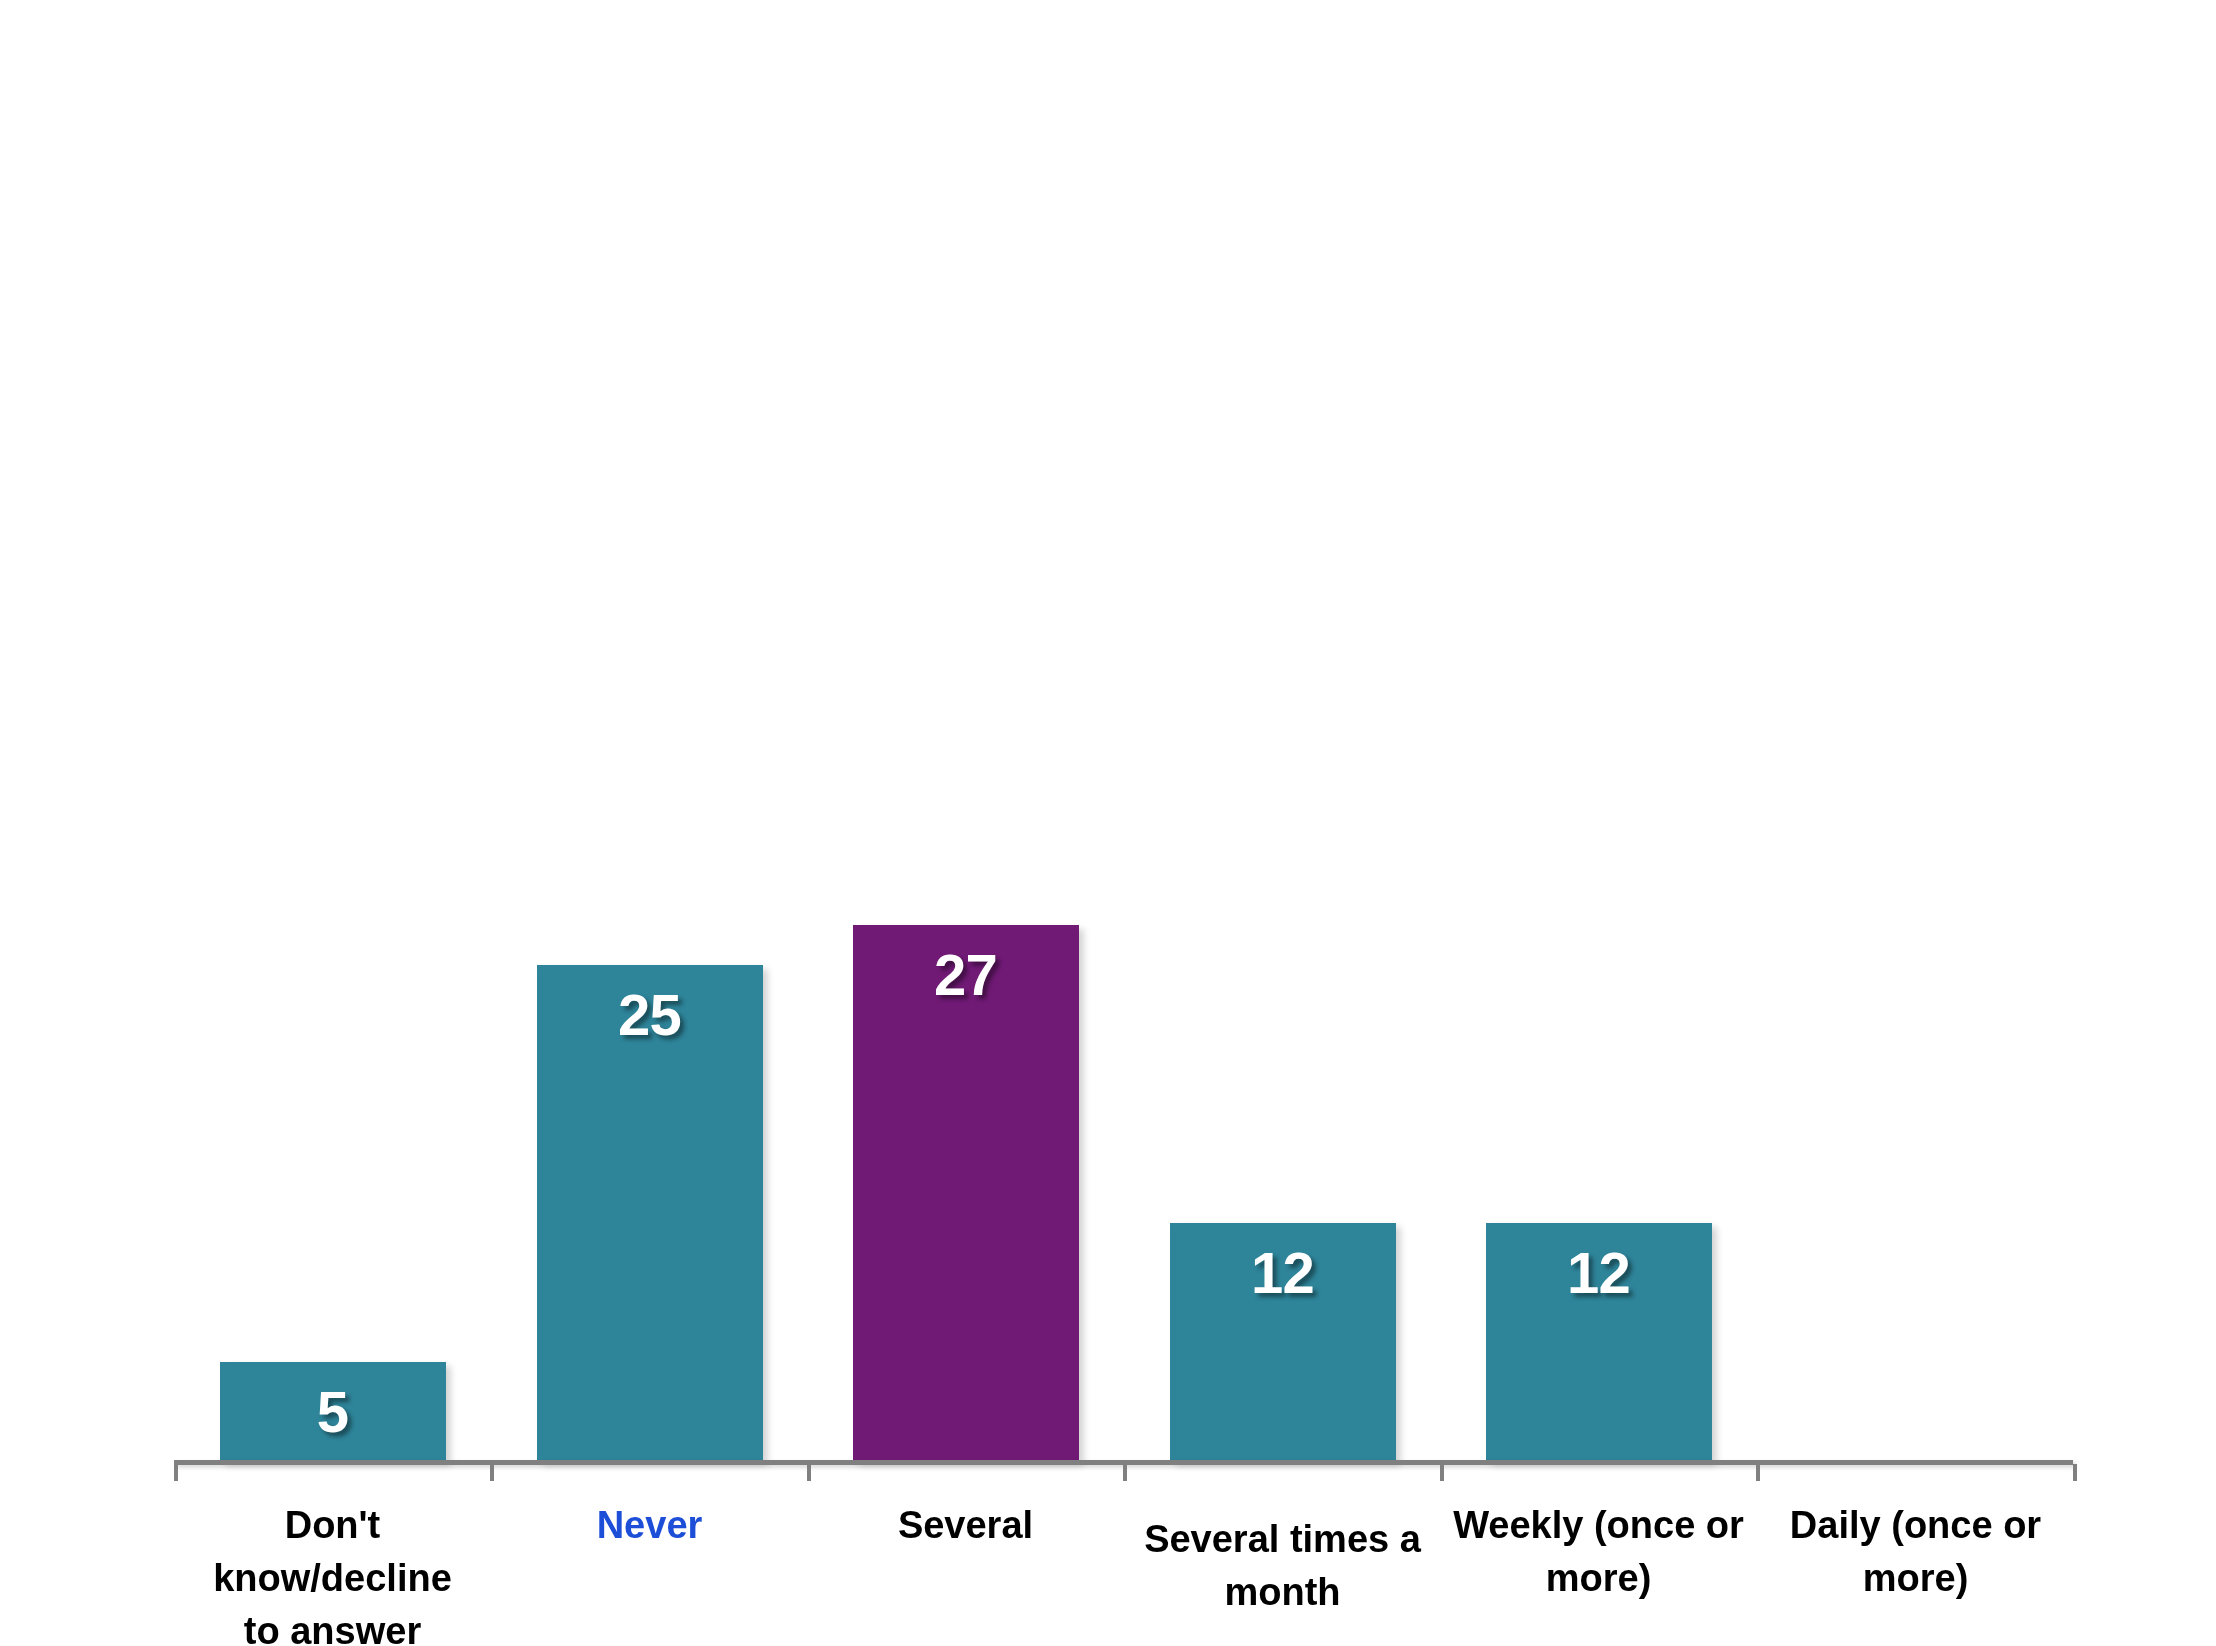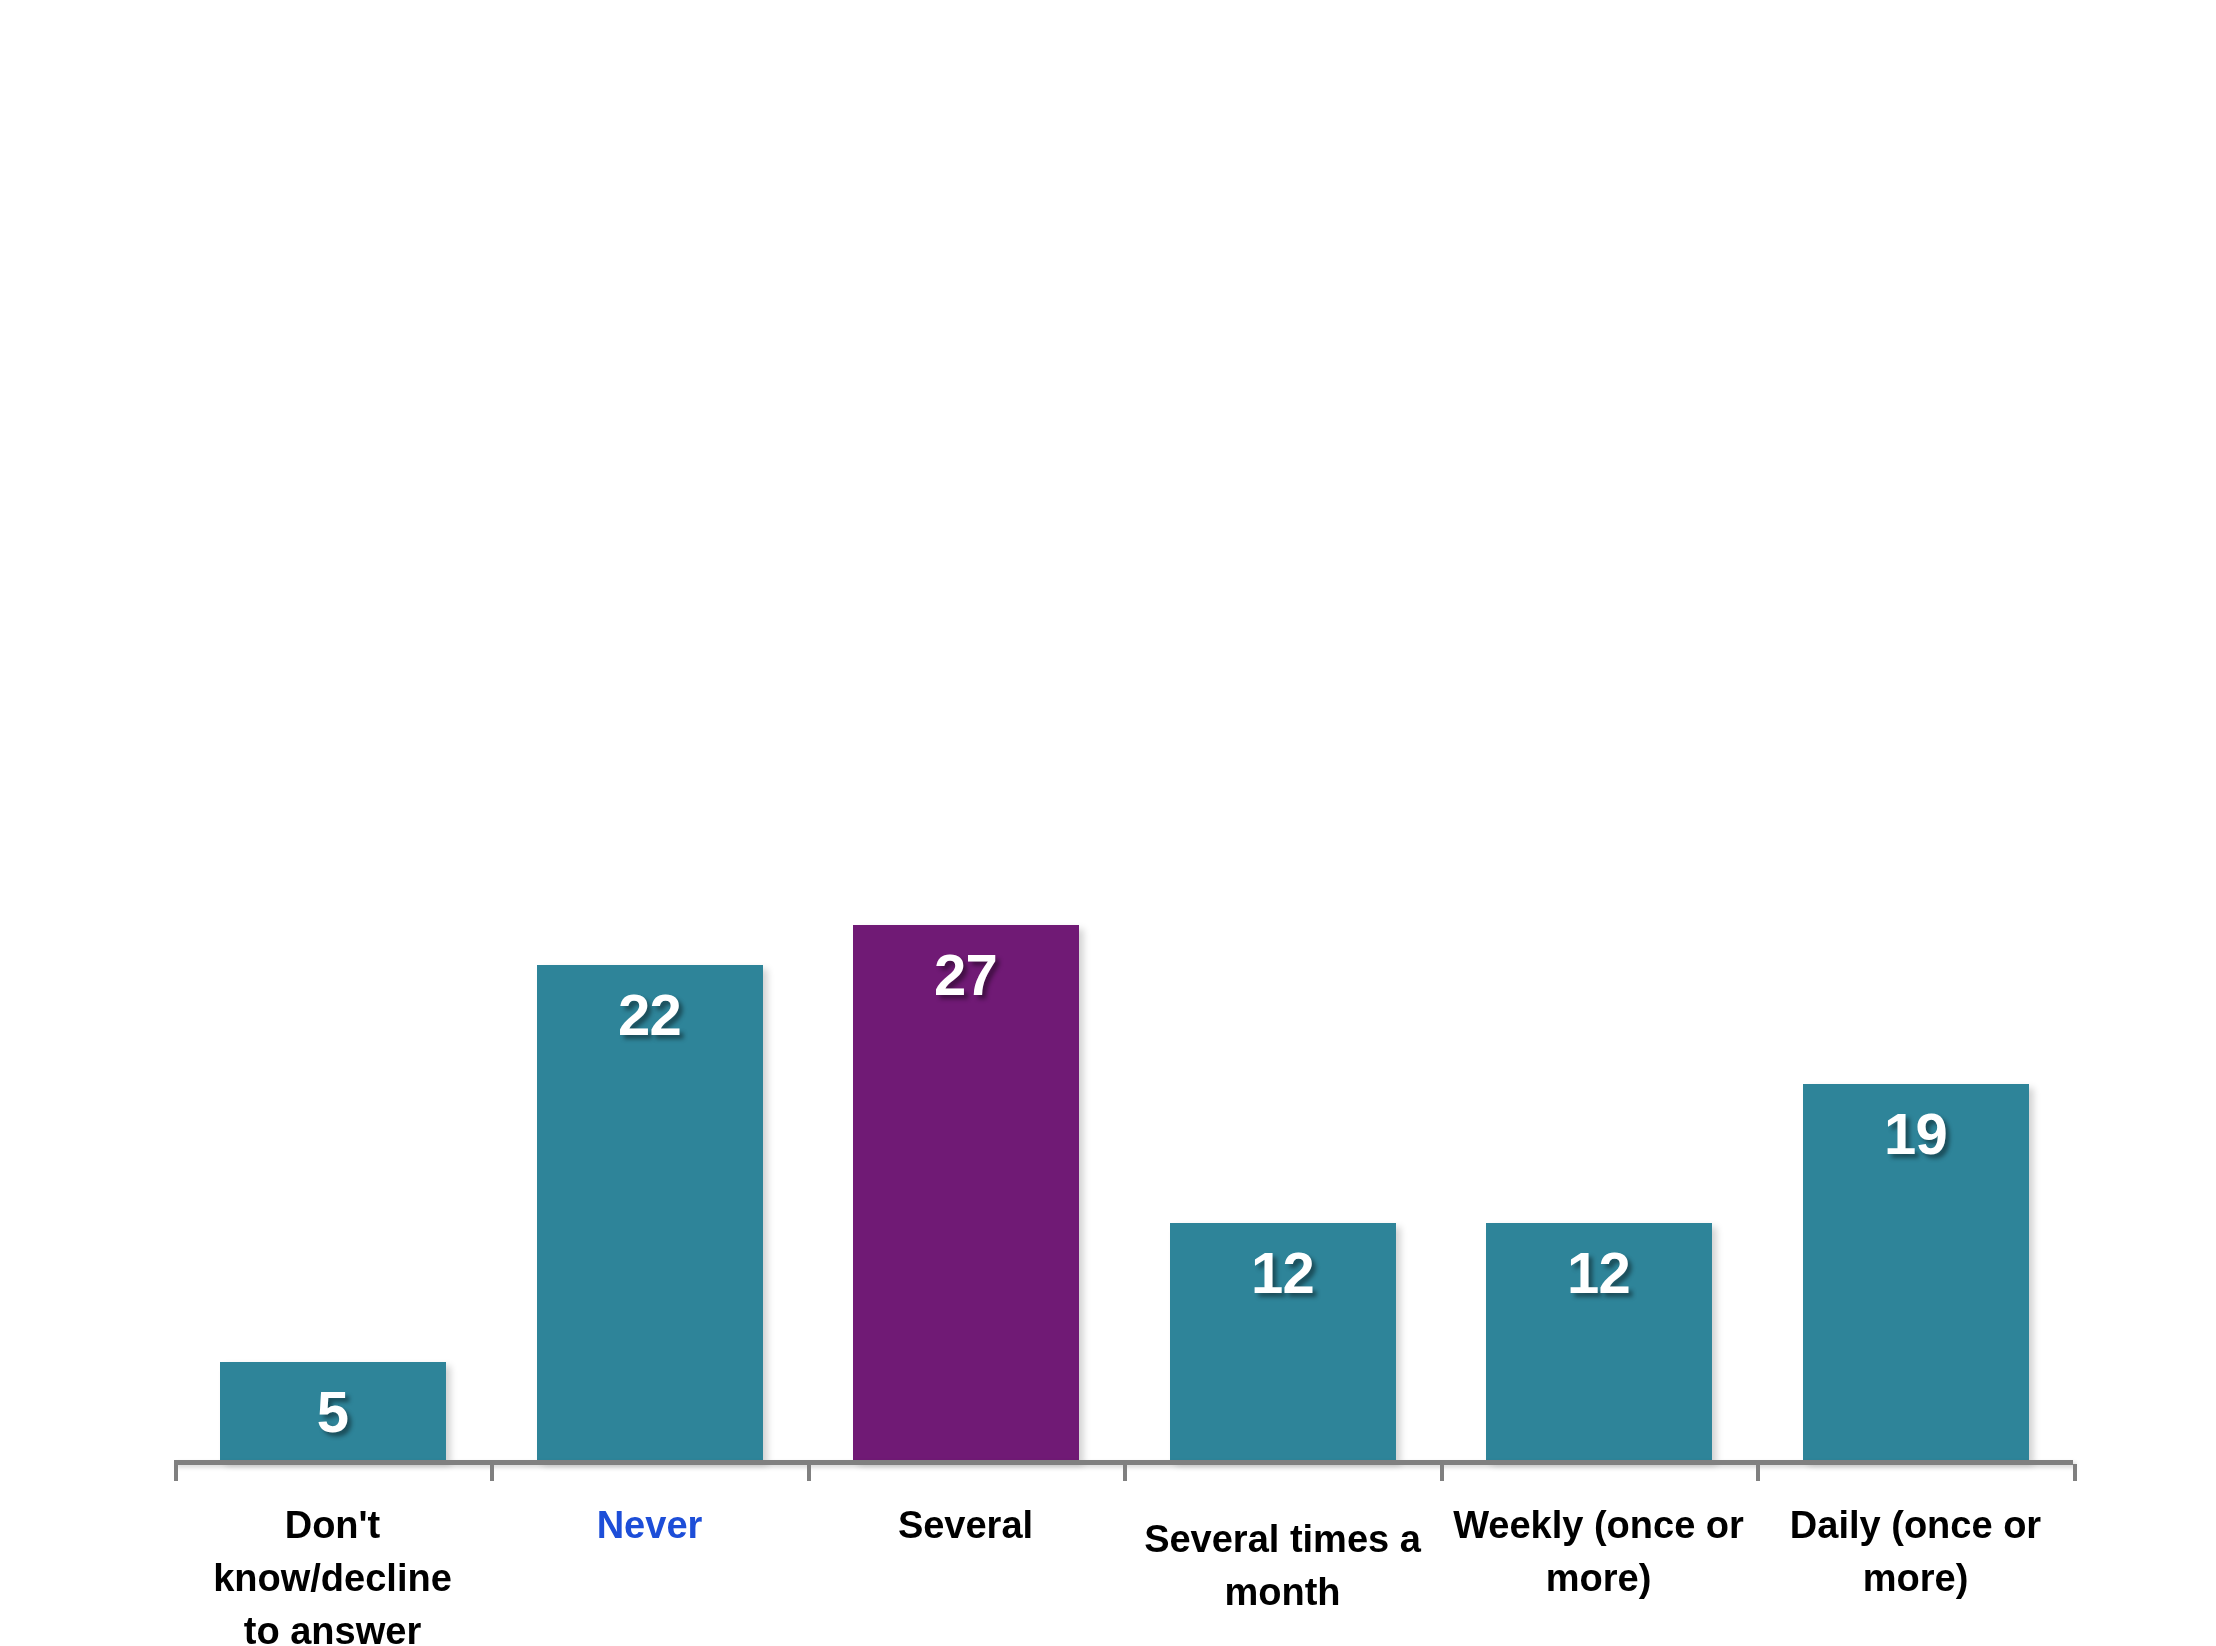--- a/index.html
+++ b/index.html
@@ -112,41 +112,36 @@
 
   <div class="plot-area">
     <div class="bars-layer" id="bars-layer">
         <div class="bar-slot" style="left: 0px; width: 317px;">
           <div class="bar" style="height: 99px; background: rgb(46, 132, 153);">
             <div class="bar-value" style="color: rgb(255, 255, 255);">5</div>
           </div>
         </div>
         <div class="bar-slot" style="left: 317px; width: 317px;">
           <div class="bar" style="height: 496px; background: rgb(46, 132, 153);">
-            <div class="bar-value" style="color: rgb(255, 255, 255);">22</div>
+            <div class="bar-value" style="color: rgb(255, 255, 255);">25</div>
           </div>
         </div>
         <div class="bar-slot" style="left: 633px; width: 317px;">
           <div class="bar" style="height: 536px; background: #701a75;">
             <div class="bar-value" style="color: rgb(255, 255, 255);">27</div>
           </div>
         </div>
         <div class="bar-slot" style="left: 950px; width: 317px;">
           <div class="bar" style="height: 238px; background: rgb(46, 132, 153);">
             <div class="bar-value" style="color: rgb(255, 255, 255);">12</div>
           </div>
         </div>
         <div class="bar-slot" style="left: 1266px; width: 317px;">
           <div class="bar" style="height: 238px; background: rgb(46, 132, 153);">
             <div class="bar-value" style="color: rgb(255, 255, 255);">12</div>
-          </div>
-        </div>
-        <div class="bar-slot" style="left: 1583px; width: 317px;">
-          <div class="bar" style="height: 377px; background: rgb(46, 132, 153);">
-            <div class="bar-value" style="color: rgb(255, 255, 255);">19</div>
           </div>
         </div>
       </div>
   </div>
 
   <div class="axis-line"></div>
 
   <div id="ticks-layer">
       <div class="tick" style="left: 174px; background: rgb(128, 128, 128);"></div>
       <div class="tick" style="left: 490px; background: rgb(128, 128, 128);"></div>

